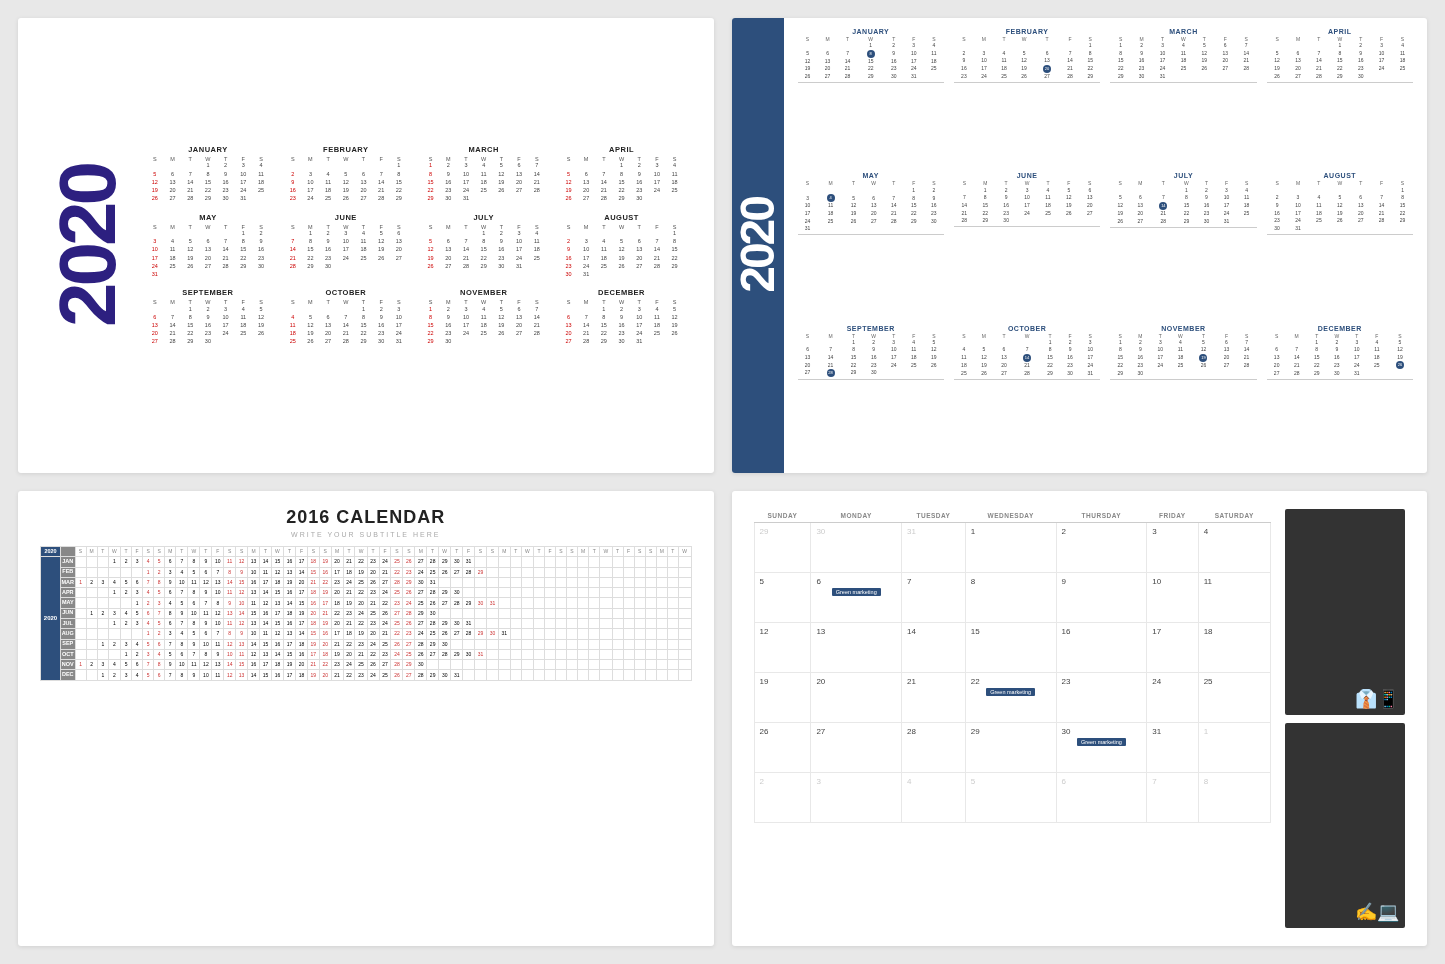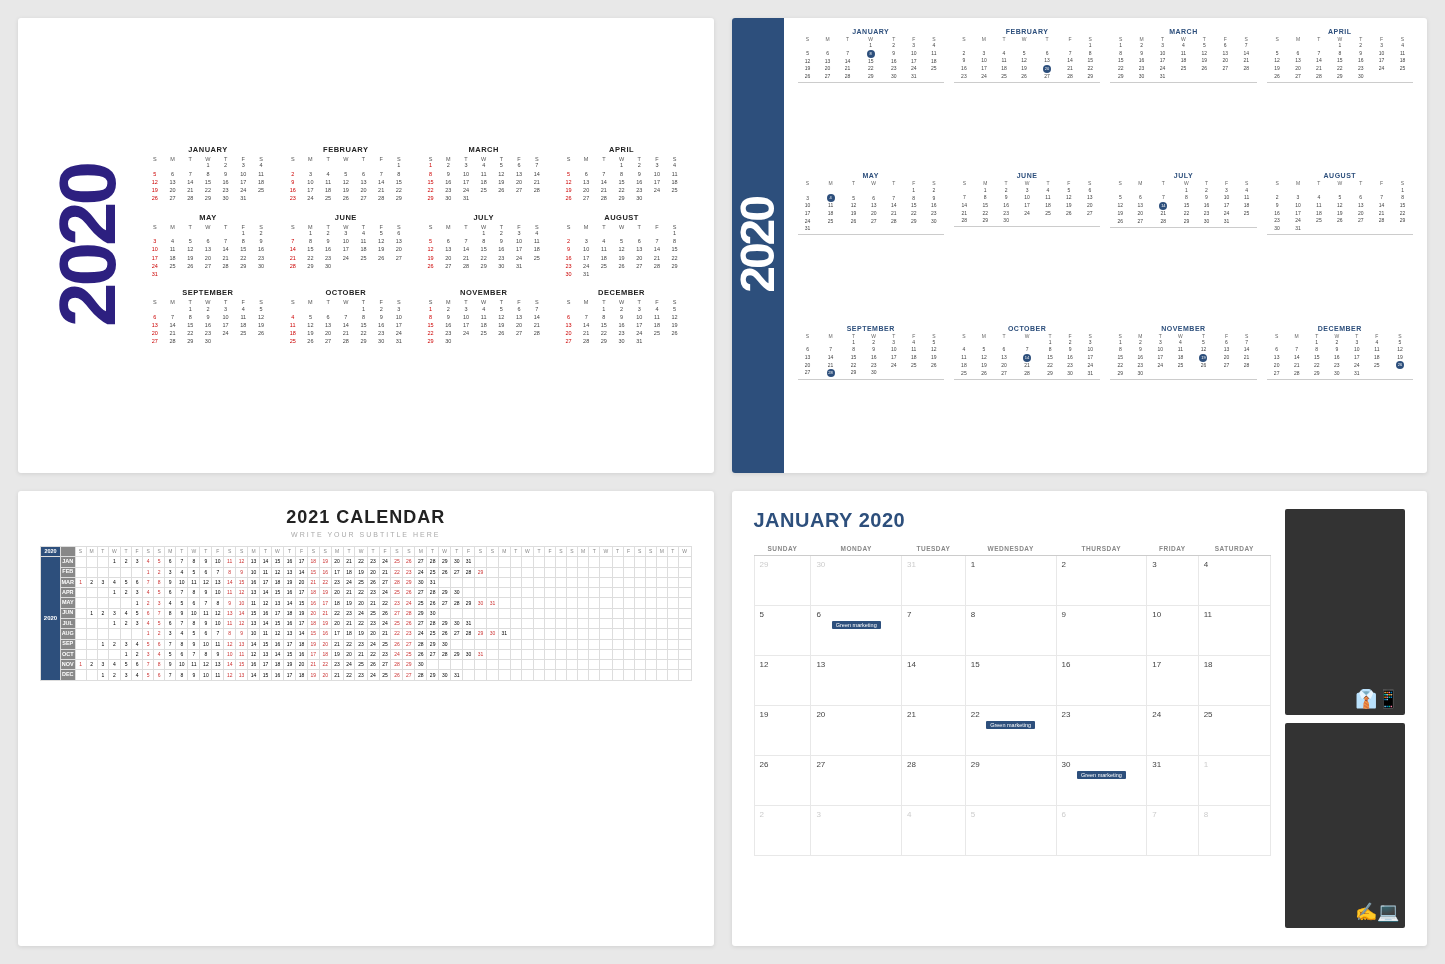--- a/index.html
+++ b/index.html
@@ -1851,21 +1851,21 @@
               <td></td>
             </tr>
           </tbody>
         </table>
         <div class="separator"></div>
       </div>
     </div>
 </div>
 
 <div class="slide slide3">
-  <div class="s3-title">2021 CALENDAR</div>
+  <div class="s3-title">2016 CALENDAR</div>
   <div class="s3-subtitle">WRITE YOUR SUBTITLE HERE</div>
   <table class="row-calendar">
       <thead>
         <tr>
           <th class="year-col" style="background:#2d4f7c;color:#fff">2020</th>
           <th class="month-col" style="background:#888;color:#fff"></th>
           <th style="font-size:5px;color:#888;padding:1px">S</th>
           <th style="font-size:5px;color:#888;padding:1px">M</th>
           <th style="font-size:5px;color:#888;padding:1px">T</th>
           <th style="font-size:5px;color:#888;padding:1px">W</th>
@@ -2593,24 +2593,20 @@
           <td style="font-size:5px;color:#ddd"></td>
           <td style="font-size:5px;color:#ddd"></td>
           <td style="font-size:5px;color:#ddd"></td>
         </tr>
       </tbody>
     </table>
 </div>
 
 <div class="slide slide4">
   <div class="left-part">
-    <div class="s4-title">
-      <span>JANUARY</span>
-      <span> 2020</span>
-    </div>
     <table class="month-table">
         <thead>
           <tr>
             <th>SUNDAY</th>
             <th>MONDAY</th>
             <th>TUESDAY</th>
             <th>WEDNESDAY</th>
             <th>THURSDAY</th>
             <th>FRIDAY</th>
             <th>SATURDAY</th>

